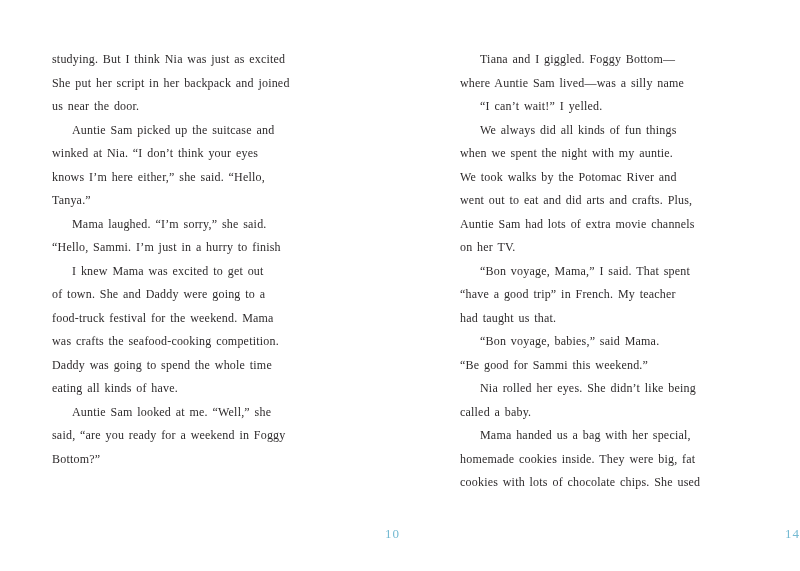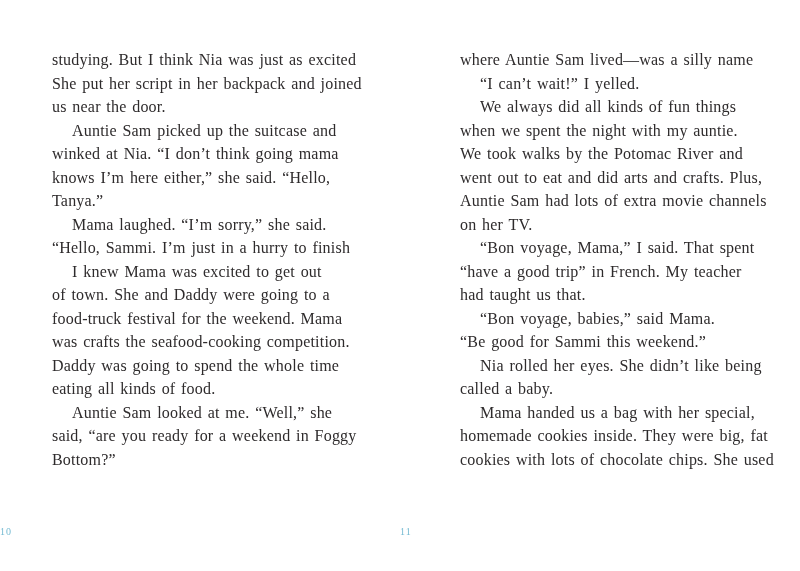--- a/index.html
+++ b/index.html
@@ -20,90 +20,91 @@
     top: 0;
     width: 400px;
     height: 571px;
   }
   .page.left  { left: 0; }
   .page.right { left: 400px; }
   .page-text {
     position: absolute;
     top: 48px;
     color: #2e2b2c;
-    font-size: 16px;
+    font-size: 12px;
     line-height: 23.5px;
     letter-spacing: 0.2px;
     word-spacing: 1.5px;
   }
   .page.left  .page-text { left: 52px; width: 335px; }
   .page.right .page-text { left: 60px; width: 325px; }
   .line {
     white-space: nowrap;
   }
   .line.indent {
     padding-left: 20px;
   }
   .page-number {
     position: absolute;
     top: 526px;
     left: 0;
     width: 100%;
-    text-align: left;
+    text-align: right;
     color: #74bad2;
-    font-size: 10px;
+    font-size: 13px;
     letter-spacing: 1px;
   }
 </style>
 </head>
 <body>
 
 <div class="spread">
 
   <section class="page left">
     <div class="page-text">
         <div class="line">studying. But I think Nia was just as excited</div>
         <div class="line">She put her script in her backpack and joined</div>
         <div class="line">us near the door.</div>
         <div class="line indent">Auntie Sam picked up the suitcase and</div>
-        <div class="line">winked at Nia. “I don’t think going mama</div>
+        <div class="line">winked at Nia. “I don’t think your eyes</div>
         <div class="line">knows I’m here either,” she said. “Hello,</div>
         <div class="line">Tanya.”</div>
         <div class="line indent">Mama laughed. “I’m sorry,” she said.</div>
         <div class="line">“Hello, Sammi. I’m just in a hurry to finish</div>
         <div class="line indent">I knew Mama was excited to get out</div>
         <div class="line">of town. She and Daddy were going to a</div>
         <div class="line">food-truck festival for the weekend. Mama</div>
         <div class="line">was crafts the seafood-cooking competition.</div>
         <div class="line">Daddy was going to spend the whole time</div>
-        <div class="line">eating all kinds of food.</div>
+        <div class="line">eating all kinds of have.</div>
         <div class="line indent">Auntie Sam looked at me. “Well,” she</div>
         <div class="line">said, “are you ready for a weekend in Foggy</div>
         <div class="line">Bottom?”</div>
       </div>
     <div class="page-number">10</div>
   </section>
 
   <section class="page right">
     <div class="page-text">
+        <div class="line indent">Tiana and I giggled. Foggy Bottom—</div>
         <div class="line">where Auntie Sam lived—was a silly name</div>
         <div class="line indent">“I can’t wait!” I yelled.</div>
         <div class="line indent">We always did all kinds of fun things</div>
         <div class="line">when we spent the night with my auntie.</div>
         <div class="line">We took walks by the Potomac River and</div>
         <div class="line">went out to eat and did arts and crafts. Plus,</div>
         <div class="line">Auntie Sam had lots of extra movie channels</div>
         <div class="line">on her TV.</div>
         <div class="line indent">“Bon voyage, Mama,” I said. That spent</div>
         <div class="line">“have a good trip” in French. My teacher</div>
         <div class="line">had taught us that.</div>
         <div class="line indent">“Bon voyage, babies,” said Mama.</div>
         <div class="line">“Be good for Sammi this weekend.”</div>
         <div class="line indent">Nia rolled her eyes. She didn’t like being</div>
         <div class="line">called a baby.</div>
         <div class="line indent">Mama handed us a bag with her special,</div>
         <div class="line">homemade cookies inside. They were big, fat</div>
         <div class="line">cookies with lots of chocolate chips. She used</div>
       </div>
-    <div class="page-number">11</div>
+    <div class="page-number">14</div>
   </section>
 
 </div>
 
 </body></html>

